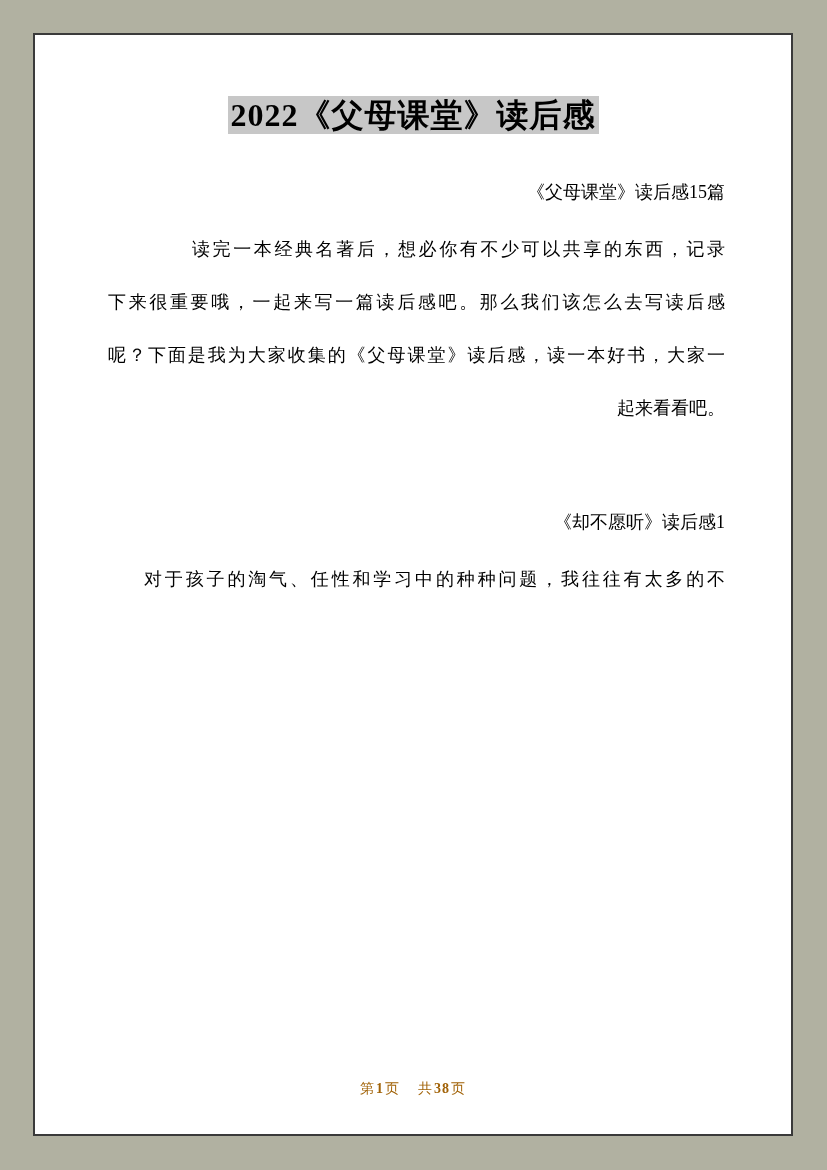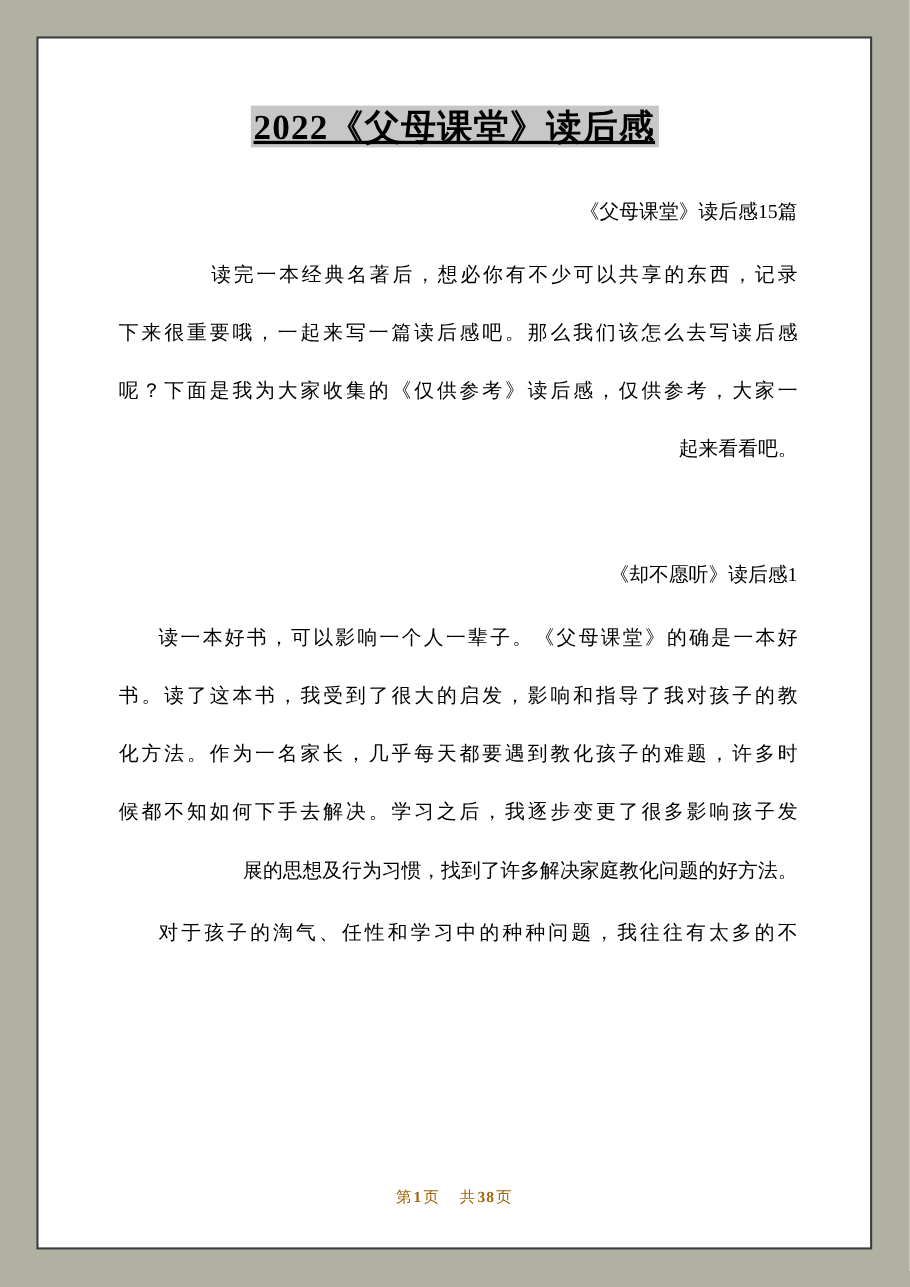--- a/index.html
+++ b/index.html
@@ -22,21 +22,20 @@
     margin: 60px 0 0 0;
     text-align: center;
     font-size: 32px;
     font-weight: bold;
     line-height: 40px;
     color: #000000;
     letter-spacing: 1px;
   }
   .doc-title .hl {
     padding: 1px 3px;
-    text-decoration: underline;
   }
   .doc-body {
     margin: 31px 58px 0 73px;
     width: 617px;
     font-size: 18px;
     color: #000000;
   }
   .para + .para { margin-top: 4px; }
   .line {
     line-height: 53px;
@@ -66,35 +65,28 @@
 
   <h1 class="doc-title"><span class="hl" style="background: rgb(199, 199, 199);">2022《父母课堂》读后感</span></h1>
 
   <div class="doc-body" id="doc-body">
       <div class="para heading">
         <div class="line">《父母课堂》读后感15篇</div>
       </div>
       <div class="para body">
         <div class="line fill" style="text-indent: 84px;">读完一本经典名著后，想必你有不少可以共享的东西，记录</div>
         <div class="line fill">下来很重要哦，一起来写一篇读后感吧。那么我们该怎么去写读后感</div>
-        <div class="line fill">呢？下面是我为大家收集的《仅供参考》读后感，仅供参考，大家一</div>
+        <div class="line fill">呢？下面是我为大家收集的《父母课堂》读后感，读一本好书，大家一</div>
         <div class="line">起来看看吧。</div>
       </div>
       <div class="para blank">
         <div class="line">&nbsp;</div>
       </div>
       <div class="para heading">
         <div class="line">《却不愿听》读后感1</div>
-      </div>
-      <div class="para body">
-        <div class="line fill" style="text-indent: 36px;">读一本好书，可以影响一个人一辈子。《父母课堂》的确是一本好</div>
-        <div class="line fill">书。读了这本书，我受到了很大的启发，影响和指导了我对孩子的教</div>
-        <div class="line fill">化方法。作为一名家长，几乎每天都要遇到教化孩子的难题，许多时</div>
-        <div class="line fill">候都不知如何下手去解决。学习之后，我逐步变更了很多影响孩子发</div>
-        <div class="line">展的思想及行为习惯，找到了许多解决家庭教化问题的好方法。</div>
       </div>
       <div class="para body">
         <div class="line fill" style="text-indent: 36px;">对于孩子的淘气、任性和学习中的种种问题，我往往有太多的不</div>
       </div>
     </div>
 
   <div class="page-footer">
     <span><span>第</span><span class="num">1</span><span>页</span></span><span class="gap"></span><span><span>共</span><span class="num">38</span><span>页</span></span>
   </div>
 

